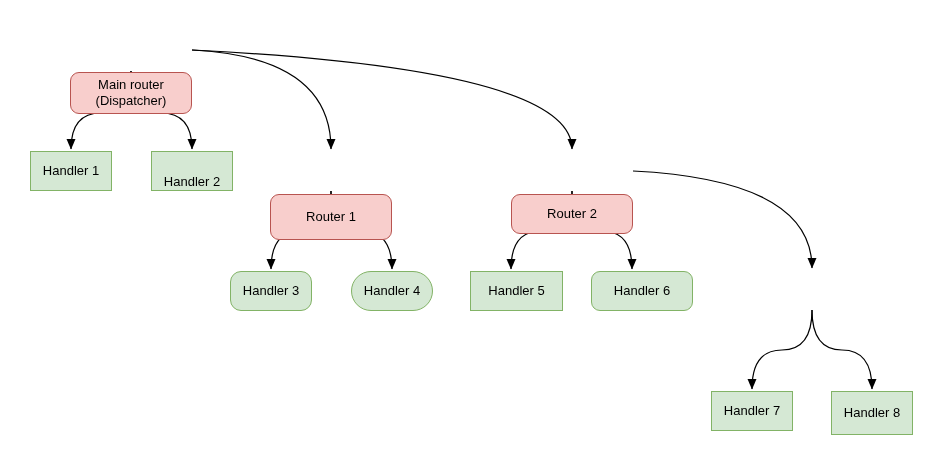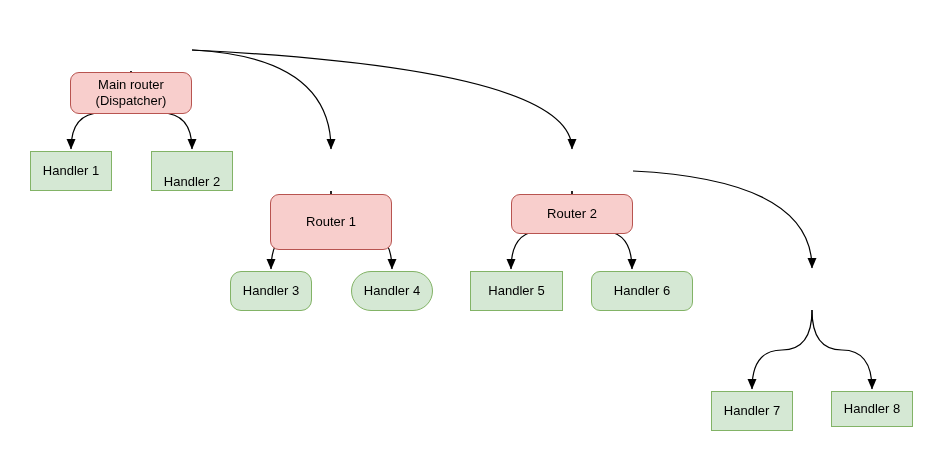--- a/index.html
+++ b/index.html
@@ -75,37 +75,37 @@
 <div class="node router" style="left: 70px; top: 29px; width: 122px; height: 42px;">
       <span class="node-label">Main router
 (Dispatcher)</span>
     </div>
     <div class="node handler" style="left: 30px; top: 151px; width: 82px; height: 40px; justify-content: center;">
       <span class="node-label">Handler 1</span>
     </div>
     <div class="node handler" style="left: 151px; top: 151px; width: 82px; height: 40px; align-items: flex-end;">
       <span class="node-label">Handler 2</span>
     </div>
-    <div class="node router" style="left: 270px; top: 151px; width: 122px; height: 56px;">
+    <div class="node router" style="left: 270px; top: 151px; width: 122px; height: 46px;">
       <span class="node-label">Router 1</span>
     </div>
     <div class="node router" style="left: 511px; top: 151px; width: 122px; height: 40px;">
       <span class="node-label">Router 2</span>
     </div>
     <div class="node handler" style="left: 230px; top: 271px; width: 82px; height: 40px; border-radius: 11px;">
       <span class="node-label">Handler 3</span>
     </div>
     <div class="node handler" style="left: 351px; top: 271px; width: 82px; height: 40px; border-radius: 20px;">
       <span class="node-label">Handler 4</span>
     </div>
     <div class="node handler" style="left: 470px; top: 271px; width: 93px; height: 40px;">
       <span class="node-label">Handler 5</span>
     </div>
     <div class="node handler" style="left: 591px; top: 271px; width: 102px; height: 40px; border-radius: 9px;">
       <span class="node-label">Handler 6</span>
     </div>
     <div class="node handler" style="left: 711px; top: 391px; width: 82px; height: 40px;">
       <span class="node-label">Handler 7</span>
     </div>
-    <div class="node handler" style="left: 831px; top: 391px; width: 82px; height: 36px;">
+    <div class="node handler" style="left: 831px; top: 391px; width: 82px; height: 44px;">
       <span class="node-label">Handler 8</span>
     </div>
   </div>
 
 </body></html>

